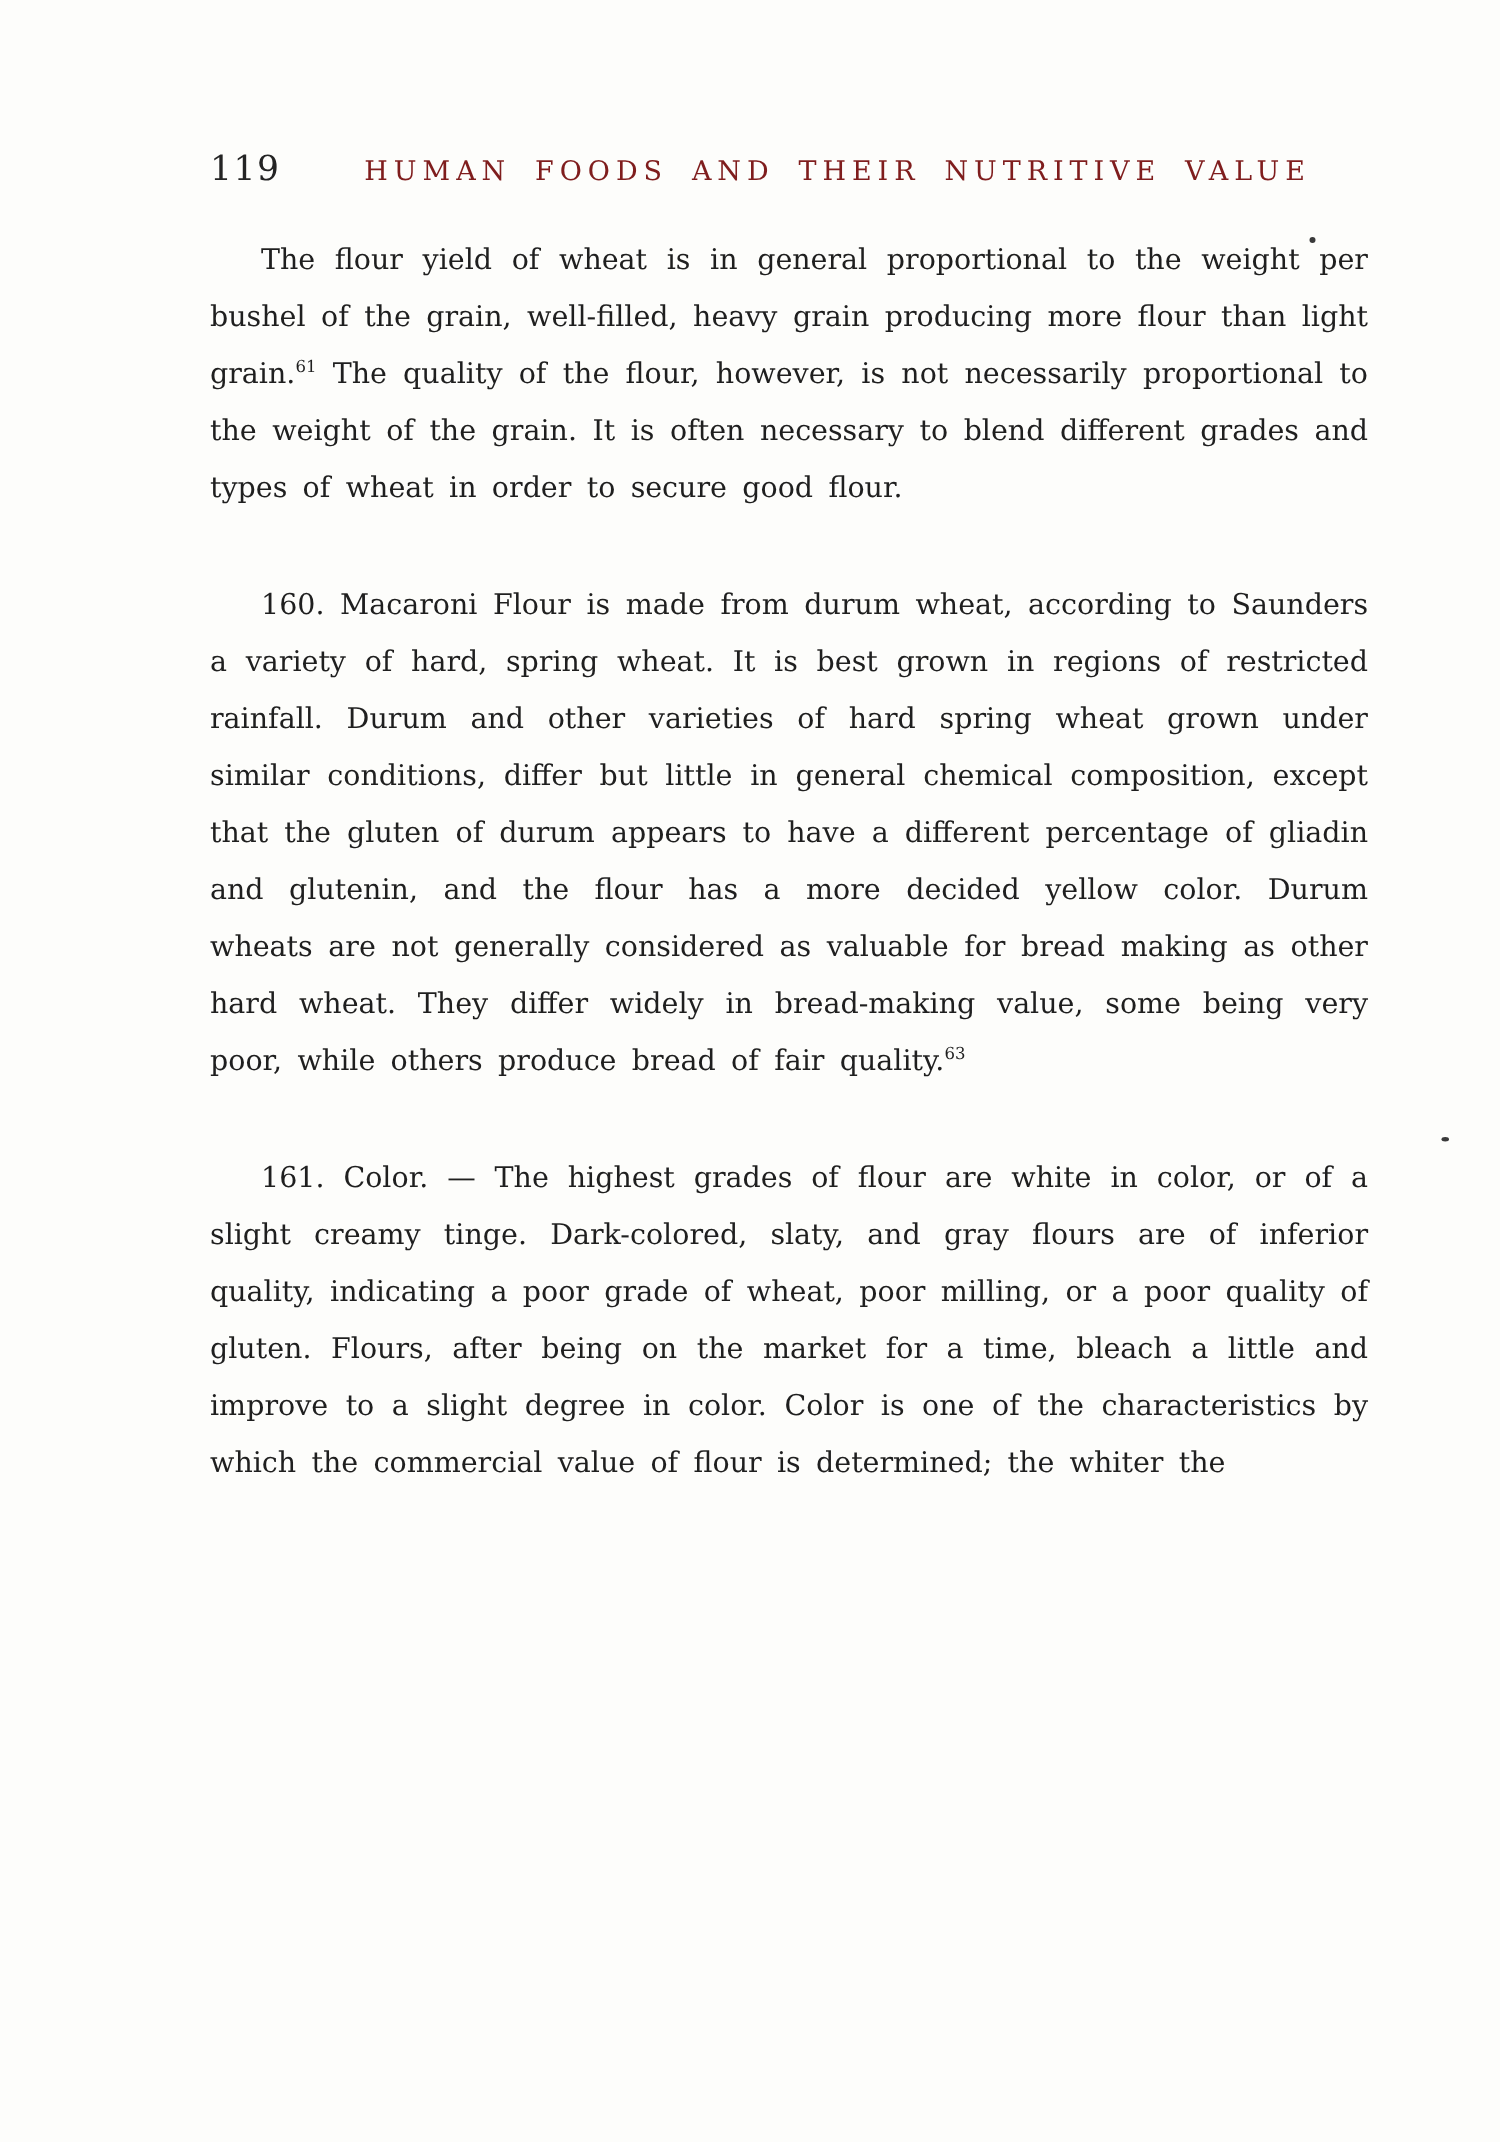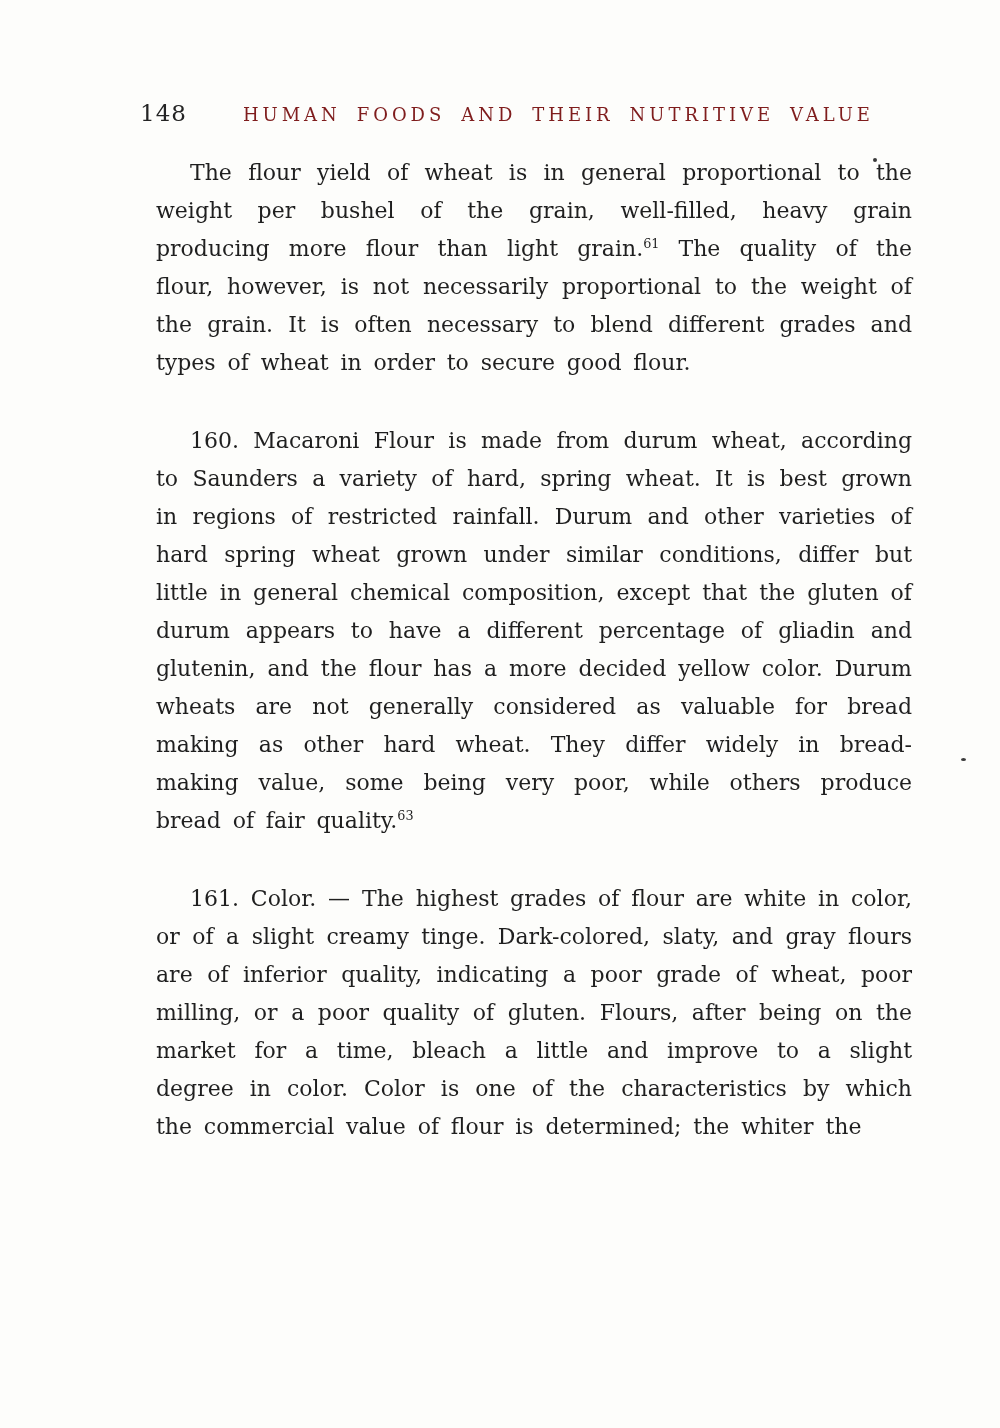--- a/index.html
+++ b/index.html
@@ -35,25 +35,25 @@
     color: #242424;
   }
   .head-title {
     font-size: 18px;
     letter-spacing: 0.22em;
     word-spacing: 0.35em;
     color: #7f1d1d;
     white-space: nowrap;
   }
   p.body-para {
-    font-size: 22px;
+    font-size: 19px;
     line-height: 38px;
     text-align: justify;
     word-spacing: 0.22em;
-    margin: 0 0 40px 16px;
+    margin: 0 0 40px 0;
     text-indent: 34px;
   }
   p.body-para:last-child { margin-bottom: 0; }
   .para-bold { font-weight: normal; }
   sup {
     font-size: 0.58em;
     line-height: 0;
     vertical-align: super;
     letter-spacing: 0;
   }
@@ -65,21 +65,21 @@
   .artifact-1 { left: 873px; top: 158px; width: 4px; height: 4px; }
   .artifact-2 { left: 961px; top: 758px; width: 5px; height: 3px; }
 </style>
 </head>
 <body>
 
 <div class="sheet">
   <div class="content">
 
     <div class="running-head">
-      <span class="page-num">148</span>
+      <span class="page-num">119</span>
       <span class="head-title">HUMAN FOODS AND THEIR NUTRITIVE VALUE</span>
     </div>
 
     <p class="body-para"><span>The flour yield of wheat is in general proportional to the weight per bushel of the grain, well-filled, heavy grain producing more flour than light grain.</span><sup>61</sup><span>  The quality of the flour, however, is not necessarily proportional to the weight of the grain.  It is often necessary to blend different grades and types of wheat in order to secure good flour.</span></p>
 
     <p class="body-para"><span class="para-bold">160. </span><span class="para-bold">Macaroni Flour</span><span> is made from durum wheat, according to Saunders a variety of hard, spring wheat. It is best grown in regions of restricted rainfall.  Durum and other varieties of hard spring wheat grown under similar conditions, differ but little in general chemical composition, except that the gluten of durum appears to have a different percentage of gliadin and glutenin, and the flour has a more decided yellow color.  Durum wheats are not generally considered as valuable for bread making as other hard wheat.  They differ widely in bread-making value, some being very poor, while others produce bread of fair quality.</span><sup>63</sup></p>
 
     <p class="body-para"><span class="para-bold">161. </span><span class="para-bold">Color.</span><span> — The highest grades of flour are white in color, or of a slight creamy tinge.  Dark-colored, slaty, and gray flours are of inferior quality, indicating a poor grade of wheat, poor milling, or a poor quality of gluten.  Flours, after being on the market for a time, bleach a little and improve to a slight degree in color. Color is one of the characteristics by which the commercial value of flour is determined; the whiter the</span></p>
 
   </div>

